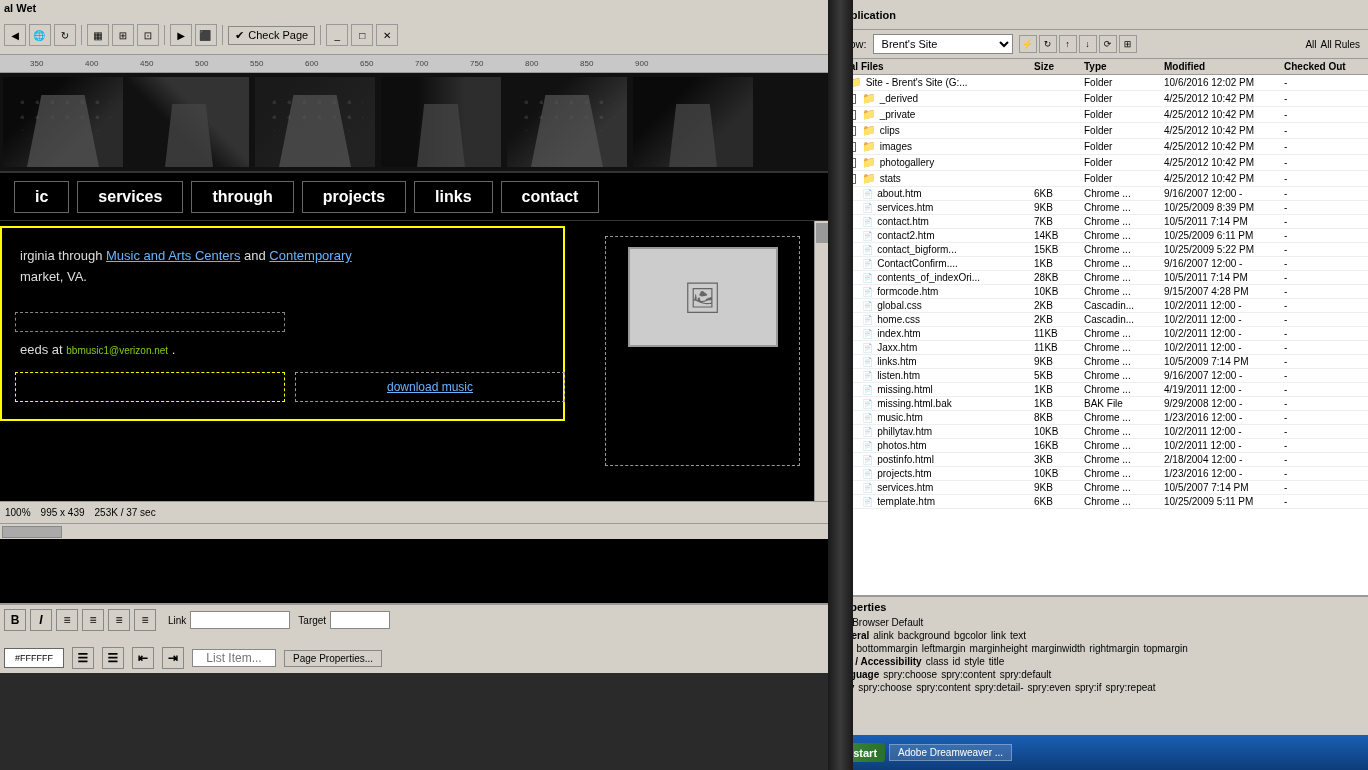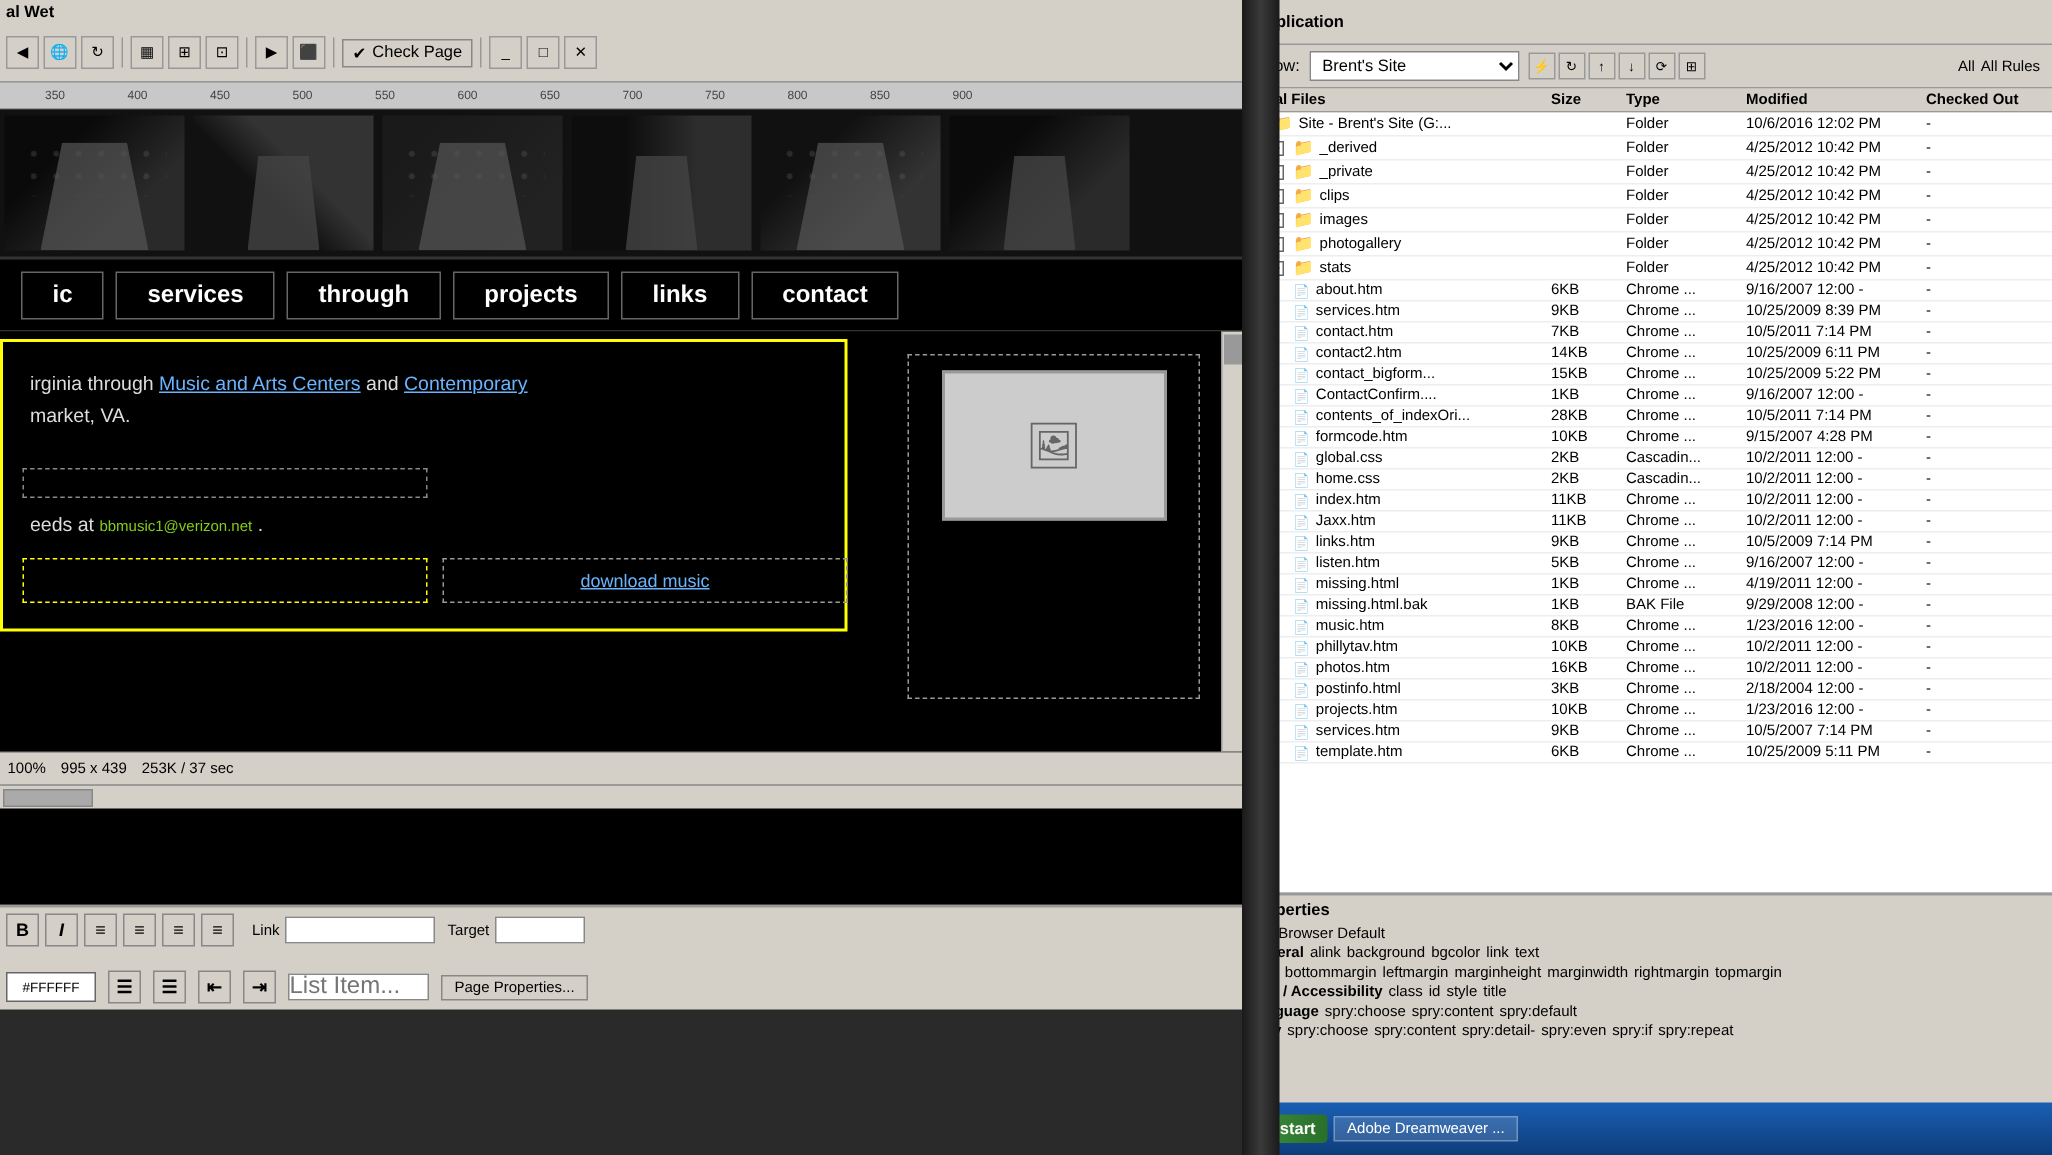--- a/index.html
+++ b/index.html
@@ -648,21 +648,21 @@
       </div>
     </div>
     <div class="bottom-row2">
       <div class="color-swatch">
         <span style="font-size:9px;">#FFFFFF</span>
       </div>
       <div class="format-btn">☰</div>
       <div class="format-btn">☰</div>
       <div class="format-btn">⇤</div>
       <div class="format-btn">⇥</div>
-      <input style="border: 1px solid rgb(136, 136, 136); height: 18px; width: 94px; font-size: 16px;" type="text" placeholder="List Item...">
+      <input style="border: 1px solid rgb(136, 136, 136); height: 18px; width: 84px; font-size: 12px; text-align: center;" type="text" placeholder="List Item...">
       <button class="page-props-btn">Page Properties...</button>
     </div>
   </div>
 
 </div>
 
 <div class="monitor-divider"></div>
 
 <div class="right-monitor">
 

